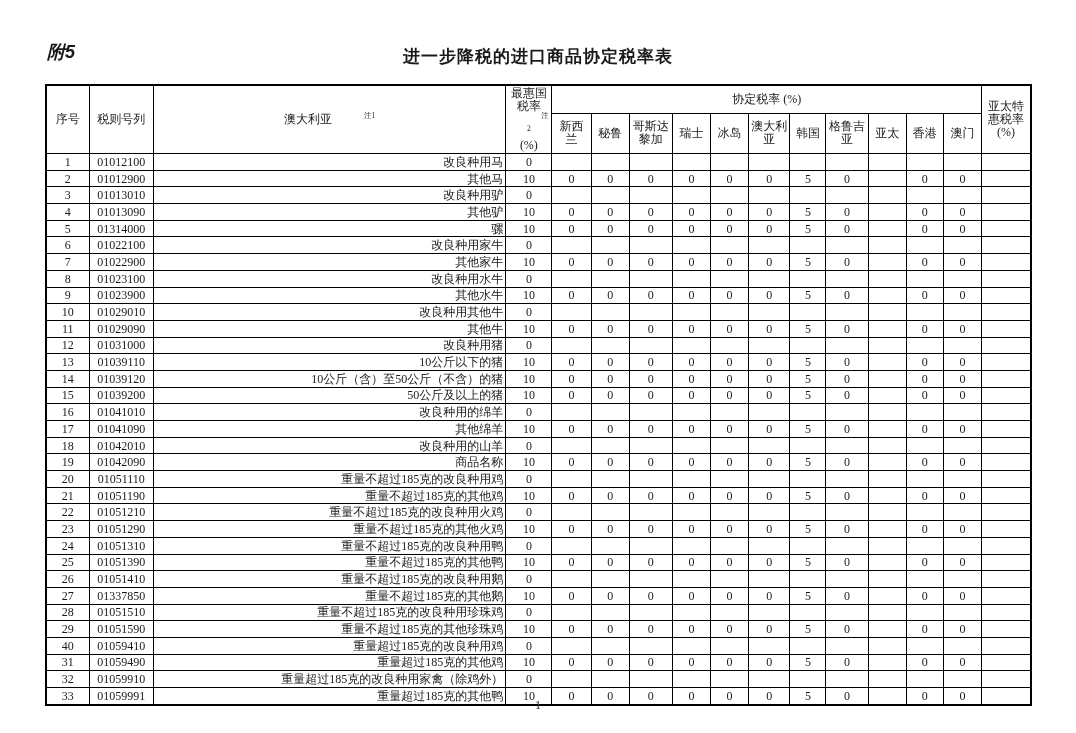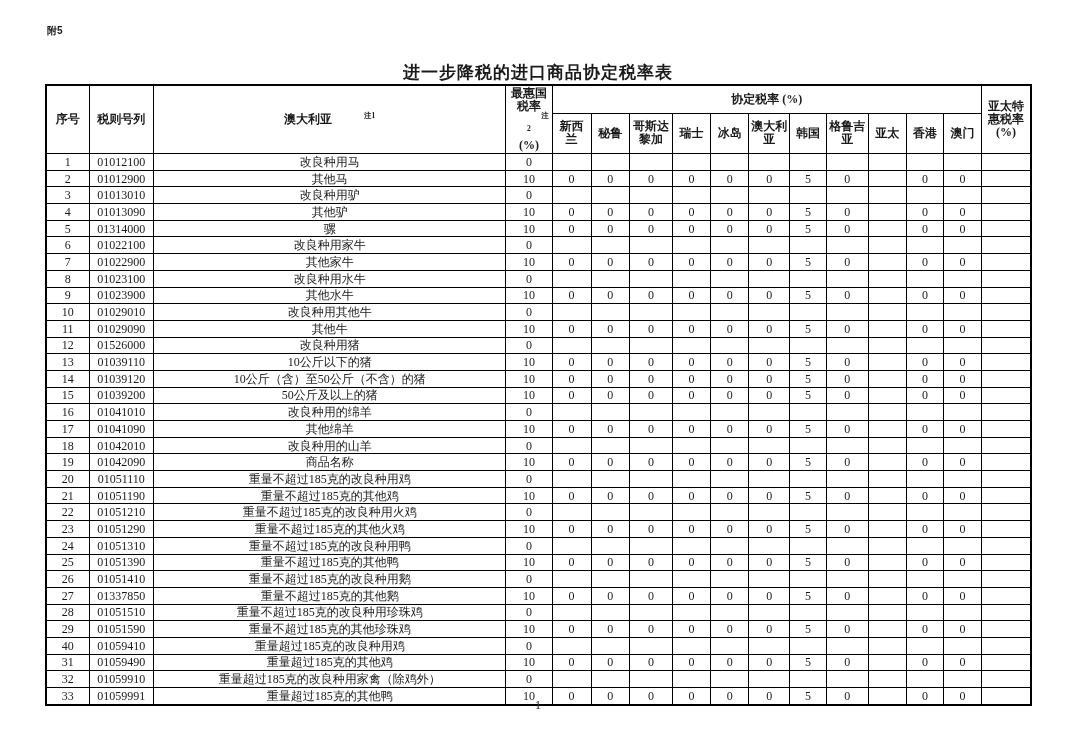--- a/index.html
+++ b/index.html
@@ -2,50 +2,50 @@
 <html><head>
 <meta charset="utf-8">
 <style>
   html,body{margin:0;padding:0;background:#ffffff;}
   .page{
     position:relative;width:1076px;height:733px;background:#fff;
     color:#1a1a1a;font-family:"Liberation Serif","DejaVu Serif",serif;
     overflow:hidden;
   }
   .attachment-label{
-    position:absolute;top:24px;left:47px;
+    position:absolute;top:40px;left:47px;
     font-family:"Liberation Sans","DejaVu Sans",sans-serif;
-    font-weight:bold;font-size:10px;
+    font-weight:bold;font-size:18px;font-style:italic;
   }
   .doc-title{
-    position:absolute;top:61px;left:0;width:100%;text-align:center;
+    position:absolute;top:45px;left:0;width:100%;text-align:center;
     font-family:"Liberation Sans","DejaVu Sans",sans-serif;
     font-weight:bold;font-size:17px;letter-spacing:1px;
   }
   table.tariff-table{
     position:absolute;top:84px;left:45px;width:987px;
     border-collapse:collapse;table-layout:fixed;
     border:2px solid #000;
   }
   .tariff-table th,.tariff-table td{
     border:1px solid #000;overflow:hidden;vertical-align:middle;
   }
   .tariff-table thead th{
-    font-size:12px;font-weight:bold;text-align:center;
+    font-size:12px;font-weight:normal;text-align:center;
     line-height:13px;padding:1px 2px;word-break:break-all;
   }
   .tariff-table thead tr.group-row th.group-th{height:17px;margin-top:48px;}
   .tariff-table thead tr.country-row th{height:25px;}
   .tariff-table thead th sup{font-size:7.5px;vertical-align:super;line-height:0;padding-left:32px;}
   .ln{display:block;}
   .tariff-table tbody td{
     height:15.7px;font-size:12px;line-height:14px;
     padding:0 2px;text-align:center;white-space:nowrap;
   }
-  .tariff-table tbody td.name-cell{text-align:center;}
+  .tariff-table tbody td.name-cell{text-align:right;}
   .page-footer{
     position:absolute;top:697px;left:0;width:100%;text-align:center;
     font-size:13px;color:#333;
   }
 </style>
 </head>
 <body>
 
 <div class="page">
 
@@ -296,21 +296,21 @@
           <td>0</td>
           <td>5</td>
           <td>0</td>
           <td></td>
           <td>0</td>
           <td>0</td>
           <td></td>
         </tr>
         <tr>
           <td>12</td>
-          <td>01526000</td>
+          <td>01031000</td>
           <td class="name-cell">改良种用猪</td>
           <td>0</td>
           <td></td>
           <td></td>
           <td></td>
           <td></td>
           <td></td>
           <td></td>
           <td></td>
           <td></td>

